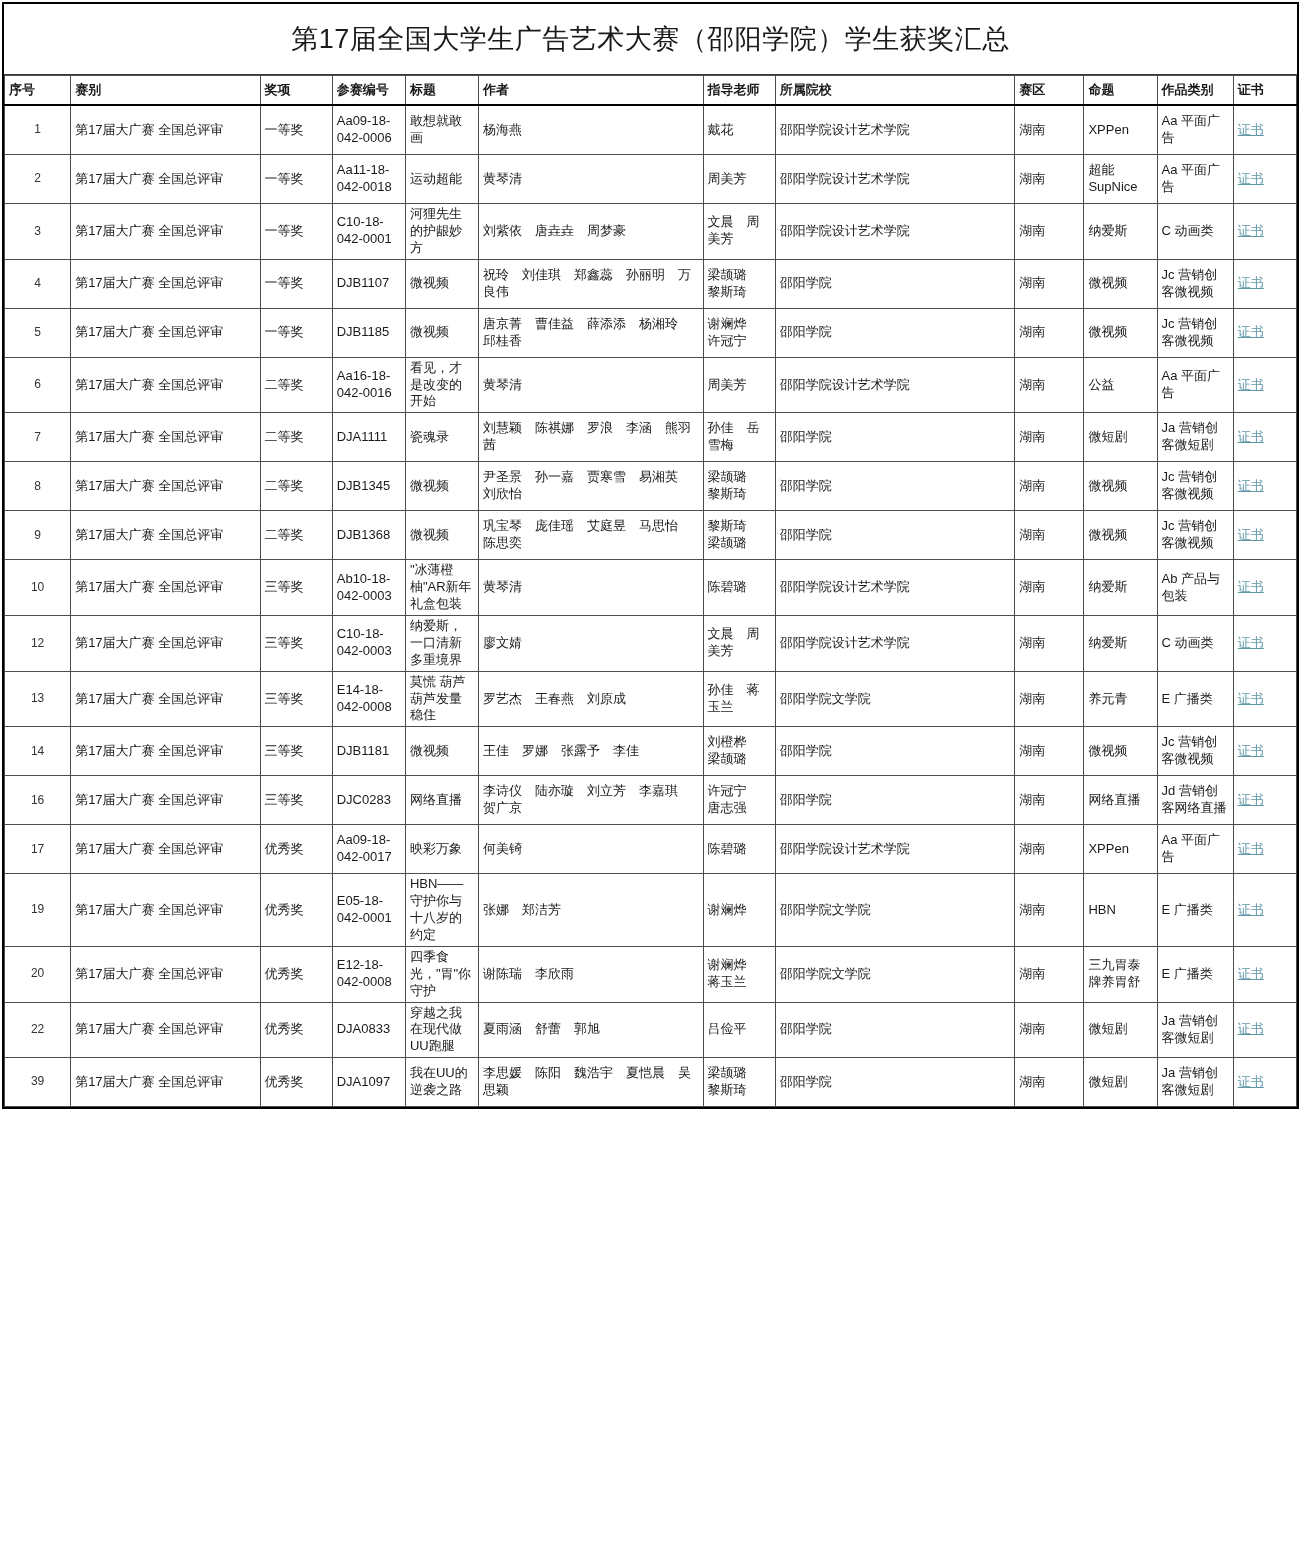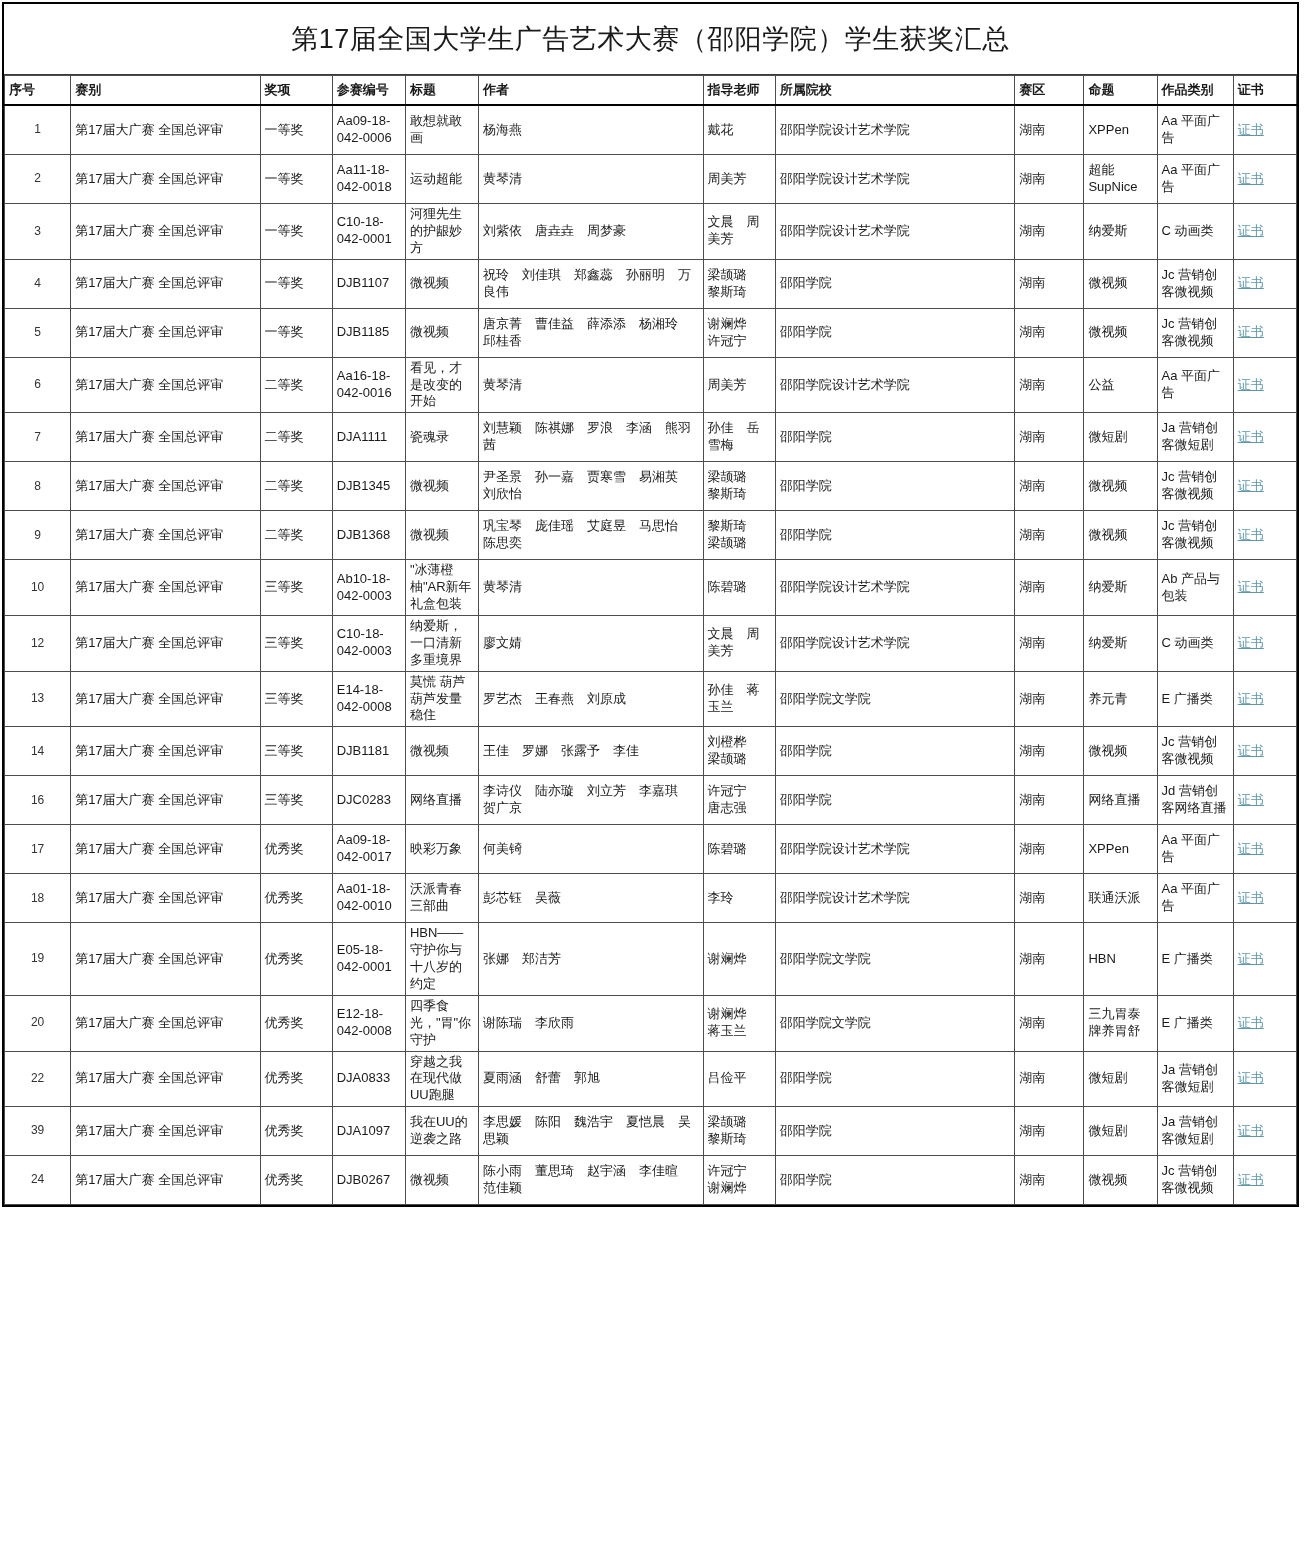--- a/index.html
+++ b/index.html
@@ -313,34 +313,20 @@
     <td class="f-title">映彩万象</td>
     <td class="f-authors">何美锜</td>
     <td class="f-teachers">陈碧璐</td>
     <td class="f-school">邵阳学院设计艺术学院</td>
     <td class="f-division">湖南</td>
     <td class="f-topic">XPPen</td>
     <td class="f-workcat">Aa 平面广告</td>
     <td class="f-cert"><a class="cert-link" style="color: rgb(95, 151, 168);">证书</a></td>
   </tr>
         <tr>
-    <td class="f-no">18</td>
-    <td class="f-category">第17届大广赛 全国总评审</td>
-    <td class="f-award">优秀奖</td>
-    <td class="f-entry">Aa01-18-042-0010</td>
-    <td class="f-title">沃派青春三部曲</td>
-    <td class="f-authors">彭芯钰　吴薇</td>
-    <td class="f-teachers">李玲</td>
-    <td class="f-school">邵阳学院设计艺术学院</td>
-    <td class="f-division">湖南</td>
-    <td class="f-topic">联通沃派</td>
-    <td class="f-workcat">Aa 平面广告</td>
-    <td class="f-cert"><a class="cert-link" style="color: rgb(95, 151, 168);">证书</a></td>
-  </tr>
-        <tr>
     <td class="f-no">19</td>
     <td class="f-category">第17届大广赛 全国总评审</td>
     <td class="f-award">优秀奖</td>
     <td class="f-entry">E05-18-042-0001</td>
     <td class="f-title">HBN——守护你与十八岁的约定</td>
     <td class="f-authors">张娜　郑洁芳</td>
     <td class="f-teachers">谢斓烨</td>
     <td class="f-school">邵阳学院文学院</td>
     <td class="f-division">湖南</td>
     <td class="f-topic">HBN</td>
@@ -382,29 +368,15 @@
     <td class="f-entry">DJA1097</td>
     <td class="f-title">我在UU的逆袭之路</td>
     <td class="f-authors">李思媛　陈阳　魏浩宇　夏恺晨　吴思颖</td>
     <td class="f-teachers">梁颉璐　黎斯琦</td>
     <td class="f-school">邵阳学院</td>
     <td class="f-division">湖南</td>
     <td class="f-topic">微短剧</td>
     <td class="f-workcat">Ja 营销创客微短剧</td>
     <td class="f-cert"><a class="cert-link" style="color: rgb(95, 151, 168);">证书</a></td>
   </tr>
-        <tr>
-    <td class="f-no">24</td>
-    <td class="f-category">第17届大广赛 全国总评审</td>
-    <td class="f-award">优秀奖</td>
-    <td class="f-entry">DJB0267</td>
-    <td class="f-title">微视频</td>
-    <td class="f-authors">陈小雨　董思琦　赵宇涵　李佳暄　范佳颖</td>
-    <td class="f-teachers">许冠宁　谢斓烨</td>
-    <td class="f-school">邵阳学院</td>
-    <td class="f-division">湖南</td>
-    <td class="f-topic">微视频</td>
-    <td class="f-workcat">Jc 营销创客微视频</td>
-    <td class="f-cert"><a class="cert-link" style="color: rgb(95, 151, 168);">证书</a></td>
-  </tr>
       </tbody>
   </table>
 </div>
 
 </body></html>

